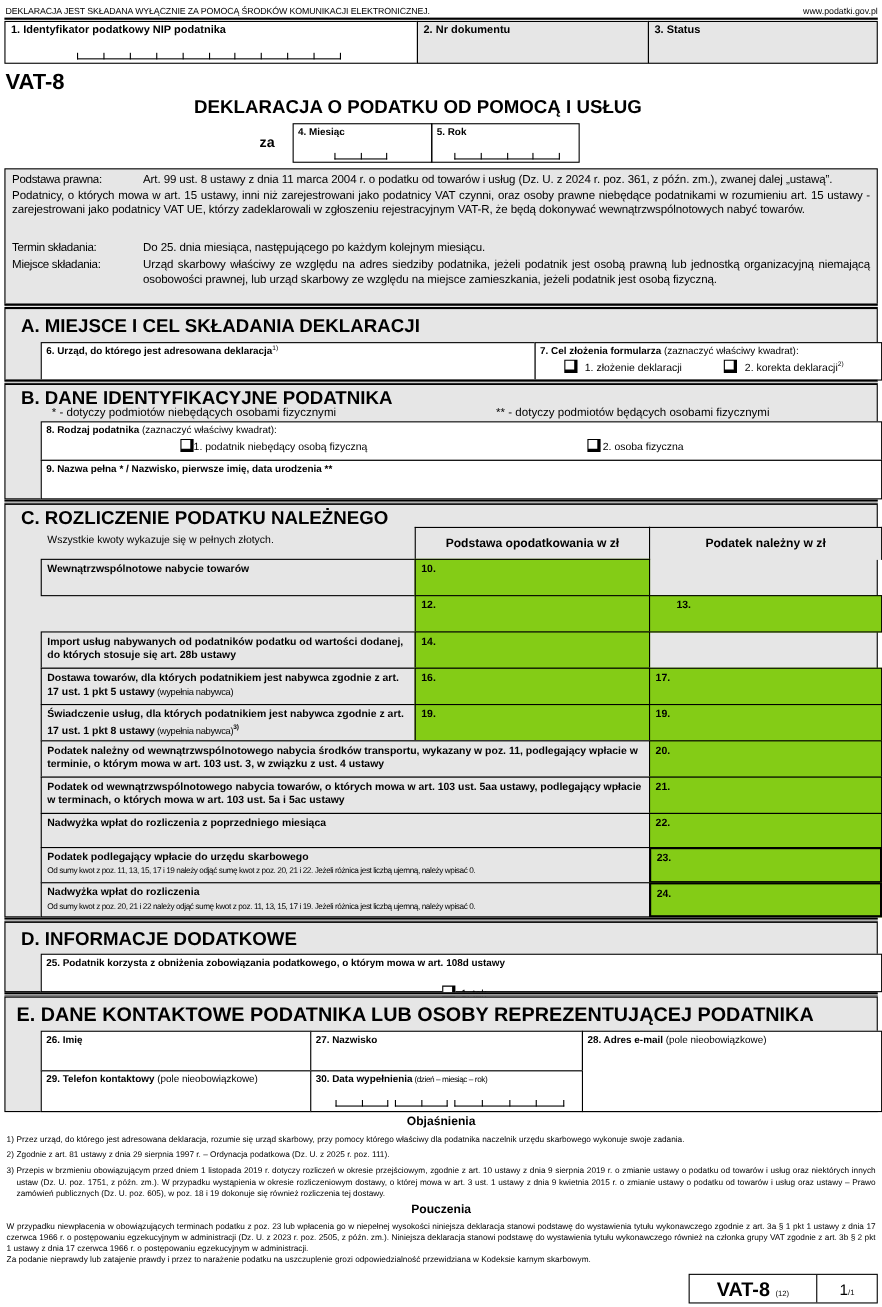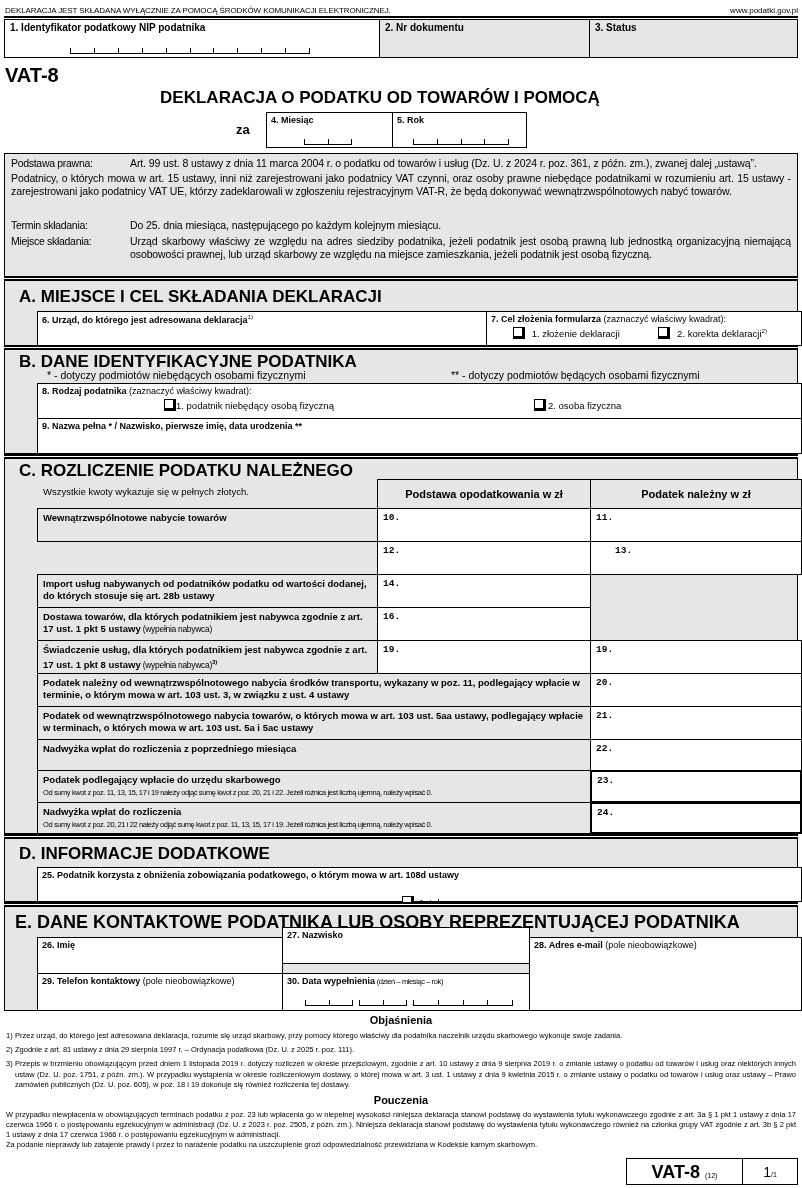--- a/index.html
+++ b/index.html
@@ -28,21 +28,21 @@
   .sec-title { position: absolute; left: 14px; font-size: 17px; font-weight: bold; }
   .cell { position: absolute; background: #fff; border: 1px solid #000; font-size: 9px; padding: 2px 4px; }
   .cell b { font-weight: bold; }
   .cell .light { font-weight: normal; }
   .dbl { position: absolute; left: 4px; right: 4px; height: 4px; border-top: 2px solid #000; border-bottom: 1px solid #000; background: #fff; }
   .chk { display: inline-block; width: 12px; height: 12px; border: 1px solid #000; border-right-width: 3px; border-bottom-width: 3px; background: #fff; vertical-align: -2px; }
   sup { font-size: 6px; }
 
   .crow-label { position: absolute; background: #e6e6e6; border: 1px solid #000; font-size: 9.5px; font-weight: bold; padding: 3px 5px; line-height: 12px; }
   .crow-label .sm { font-weight: normal; font-size: 8.5px; letter-spacing: -0.3px; }
-  .num { position: absolute; background: #ffffff; border: 1px solid #000; font-size: 9.5px; font-weight: bold; padding: 3px 5px; font-family: Liberation Mono, monospace; }
+  .num { position: absolute; background: #84cc16; border: 1px solid #000; font-size: 9.5px; font-weight: bold; padding: 3px 5px; }
   .colhead { position: absolute; background: #e6e6e6; border: 1px solid #000; border-bottom: none; font-size: 11px; font-weight: bold; text-align: center; padding-top: 8px; }
 
   .notes-title { left: 0; width: 802px; text-align: center; font-size: 11px; font-weight: bold; }
   .note { left: 6px; right: 6px; font-size: 7.5px; line-height: 10.5px; text-align: justify; }
   .note .n { position: absolute; left: 0; }
   .note .t { display: block; padding-left: 9px; }
   .pouc { left: 6px; right: 6px; font-size: 7.5px; line-height: 10px; text-align: justify; }
 
   .footer-badge { right: 4px; top: 1158px; height: 27px; border: 1.5px solid #000; display: flex; }
   .footer-badge .f1 { width: 116px; border-right: 1px solid #000; font-size: 18px; font-weight: bold; text-align: center; padding-top: 3px; }
@@ -73,21 +73,21 @@
   </div>
 </div>
 <div class="abs hdr-box gray" style="left:379px;width:211px;">
   <div>2. Nr dokumentu</div>
 </div>
 <div class="abs hdr-box gray" style="left:589px;width:209px;">
   <div>3. Status</div>
 </div>
 
 <div class="abs vat-title">VAT-8</div>
-<div class="abs main-title">DEKLARACJA O PODATKU OD TOWARÓW I POMOCĄ</div>
+<div class="abs main-title">DEKLARACJA O PODATKU OD POMOCĄ I USŁUG</div>
 <div class="abs za">za</div>
 <div class="abs period-box" style="left:266px;width:127px;">
   <div>4. Miesiąc</div>
   <div class="comb" style="left:37px;top:26px;width:48px;">
       <span></span>
       <span></span>
     </div>
 </div>
 <div class="abs period-box" style="left:392px;width:135px;">
   <div>5. Rok</div>
@@ -155,30 +155,30 @@
 <div class="dbl" style="top:454px;"></div>
 
 <div class="section" style="top:458px;height:376px;">
   <div class="sec-title" style="top:2px;">C. ROZLICZENIE PODATKU NALEŻNEGO</div>
   <div class="abs" style="left:38px;top:27px;font-size:9.5px;">Wszystkie kwoty wykazuje się w pełnych złotych.</div>
   <div class="colhead" style="left:372px;top:20px;width:214px;height:30px;">Podstawa opodatkowania w zł</div>
   <div class="colhead" style="left:585px;top:20px;width:212px;height:30px;">Podatek należny w zł</div>
 
   <div class="crow-label" style="left:32px;top:49px;width:341px;height:34px;"><span>Wewnątrzwspólnotowe nabycie towarów</span></div>
   <div class="num" style="left:372px;top:49px;width:214px;height:34px;">10.</div>
-  <div class="num" style="left:585px;top:49px;width:212px;height:34px;">11.</div>
 
   <div class="num" style="left:372px;top:82px;width:214px;height:34px;">12.</div>
   <div class="num" style="left:585px;top:82px;width:212px;height:34px;padding-left:24px;">13.</div>
 
   <div class="crow-label" style="left:32px;top:115px;width:341px;height:34px;"><span>Import usług nabywanych od podatników podatku od wartości dodanej, do których stosuje się art. 28b ustawy</span></div>
   <div class="num" style="left:372px;top:115px;width:214px;height:34px;">14.</div>
 
   <div class="crow-label" style="left:32px;top:148px;width:341px;height:34px;"><span>Dostawa towarów, dla których podatnikiem jest nabywca zgodnie z art. 17 ust. 1 pkt 5 ustawy</span><span class="sm"> (wypełnia nabywca)</span></div>
   <div class="num" style="left:372px;top:148px;width:214px;height:34px;">16.</div>
+  <div class="num" style="left:585px;top:148px;width:212px;height:34px;">17.</div>
 
   <div class="crow-label" style="left:32px;top:181px;width:341px;height:34px;"><span>Świadczenie usług, dla których podatnikiem jest nabywca zgodnie z art. 17 ust. 1 pkt 8 ustawy</span><span class="sm"> (wypełnia nabywca)</span><sup>3)</sup></div>
   <div class="num" style="left:372px;top:181px;width:214px;height:34px;">19.</div>
   <div class="num" style="left:585px;top:181px;width:212px;height:34px;">19.</div>
 
   <div class="crow-label" style="left:32px;top:214px;width:554px;height:34px;"><span>Podatek należny od wewnątrzwspólnotowego nabycia środków transportu, wykazany w poz. 11, podlegający wpłacie w terminie, o którym mowa w art. 103 ust. 3, w związku z ust. 4 ustawy</span></div>
   <div class="num" style="left:585px;top:214px;width:212px;height:34px;">20.</div>
 
   <div class="crow-label" style="left:32px;top:247px;width:554px;height:34px;"><span>Podatek od wewnątrzwspólnotowego nabycia towarów, o których mowa w art. 103 ust. 5aa ustawy, podlegający wpłacie w terminach, o których mowa w art. 103 ust. 5a i 5ac ustawy</span></div>
   <div class="num" style="left:585px;top:247px;width:212px;height:34px;">21.</div>
@@ -207,21 +207,21 @@
     <div style="position:absolute;left:364px;top:28px;font-size:9.5px;">
       <span class="chk"></span><span style="margin-left:5px;">1.  tak</span>
     </div>
   </div>
 </div>
 <div class="dbl" style="top:902px;"></div>
 
 <div class="section" style="top:906px;height:105px;">
   <div class="sec-title" style="top:5px;font-size:18px;left:10px;">E. DANE KONTAKTOWE PODATNIKA LUB OSOBY REPREZENTUJĄCEJ PODATNIKA</div>
   <div class="cell" style="left:32px;top:30px;width:246px;height:37px;"><b>26. Imię</b></div>
-  <div class="cell" style="left:277px;top:20px;width:248px;height:37px;"><b>27. Nazwisko</b></div>
+  <div class="cell" style="left:277px;top:30px;width:248px;height:37px;"><b>27. Nazwisko</b></div>
   <div class="cell" style="left:524px;top:30px;width:273px;height:74px;"><b>28. Adres e-mail</b><span class="light"> (pole nieobowiązkowe)</span></div>
   <div class="cell" style="left:32px;top:66px;width:246px;height:38px;"><b>29. Telefon kontaktowy</b><span class="light"> (pole nieobowiązkowe)</span></div>
   <div class="cell" style="left:277px;top:66px;width:248px;height:38px;">
     <b>30. Data wypełnienia</b><span class="light" style="font-size:7.5px;letter-spacing:-0.4px;"> (dzień – miesiąc – rok)</span>
     <div class="comb" style="left:22px;top:26px;width:48px;">
         <span></span>
         <span></span>
       </div>
     <div class="comb" style="left:76px;top:26px;width:48px;">
         <span></span>

